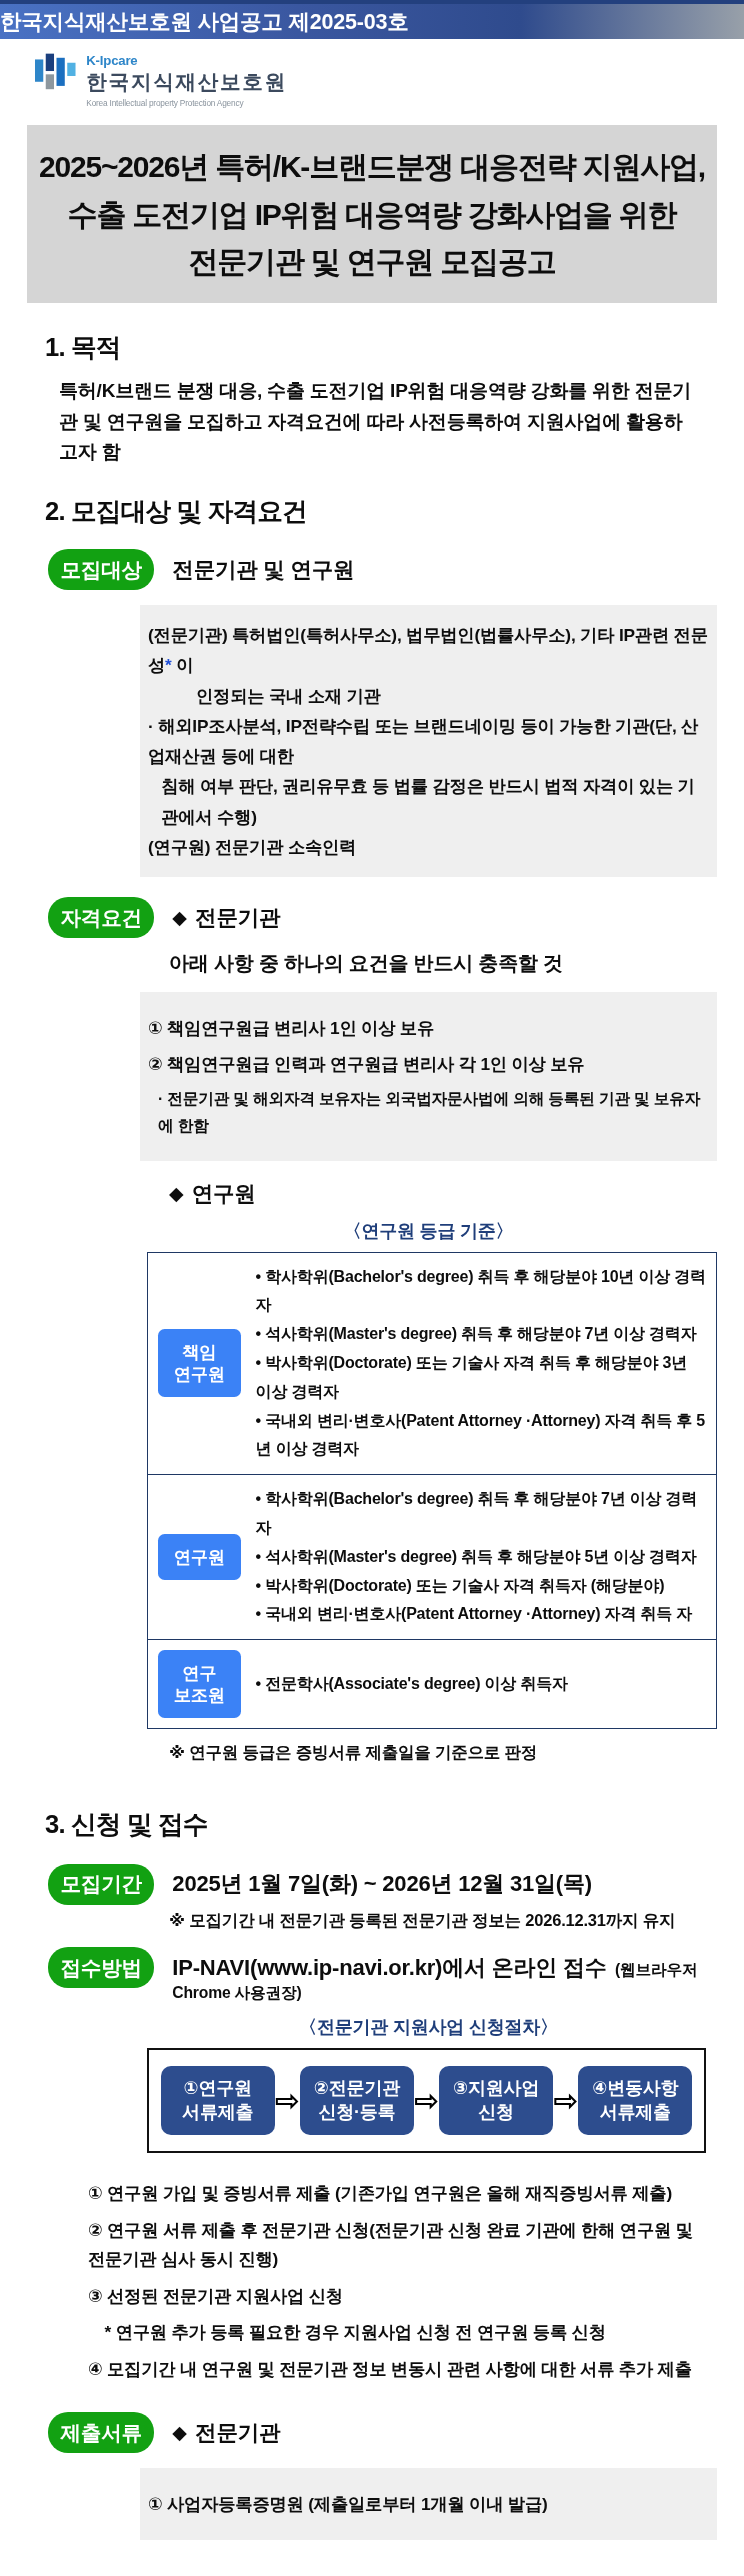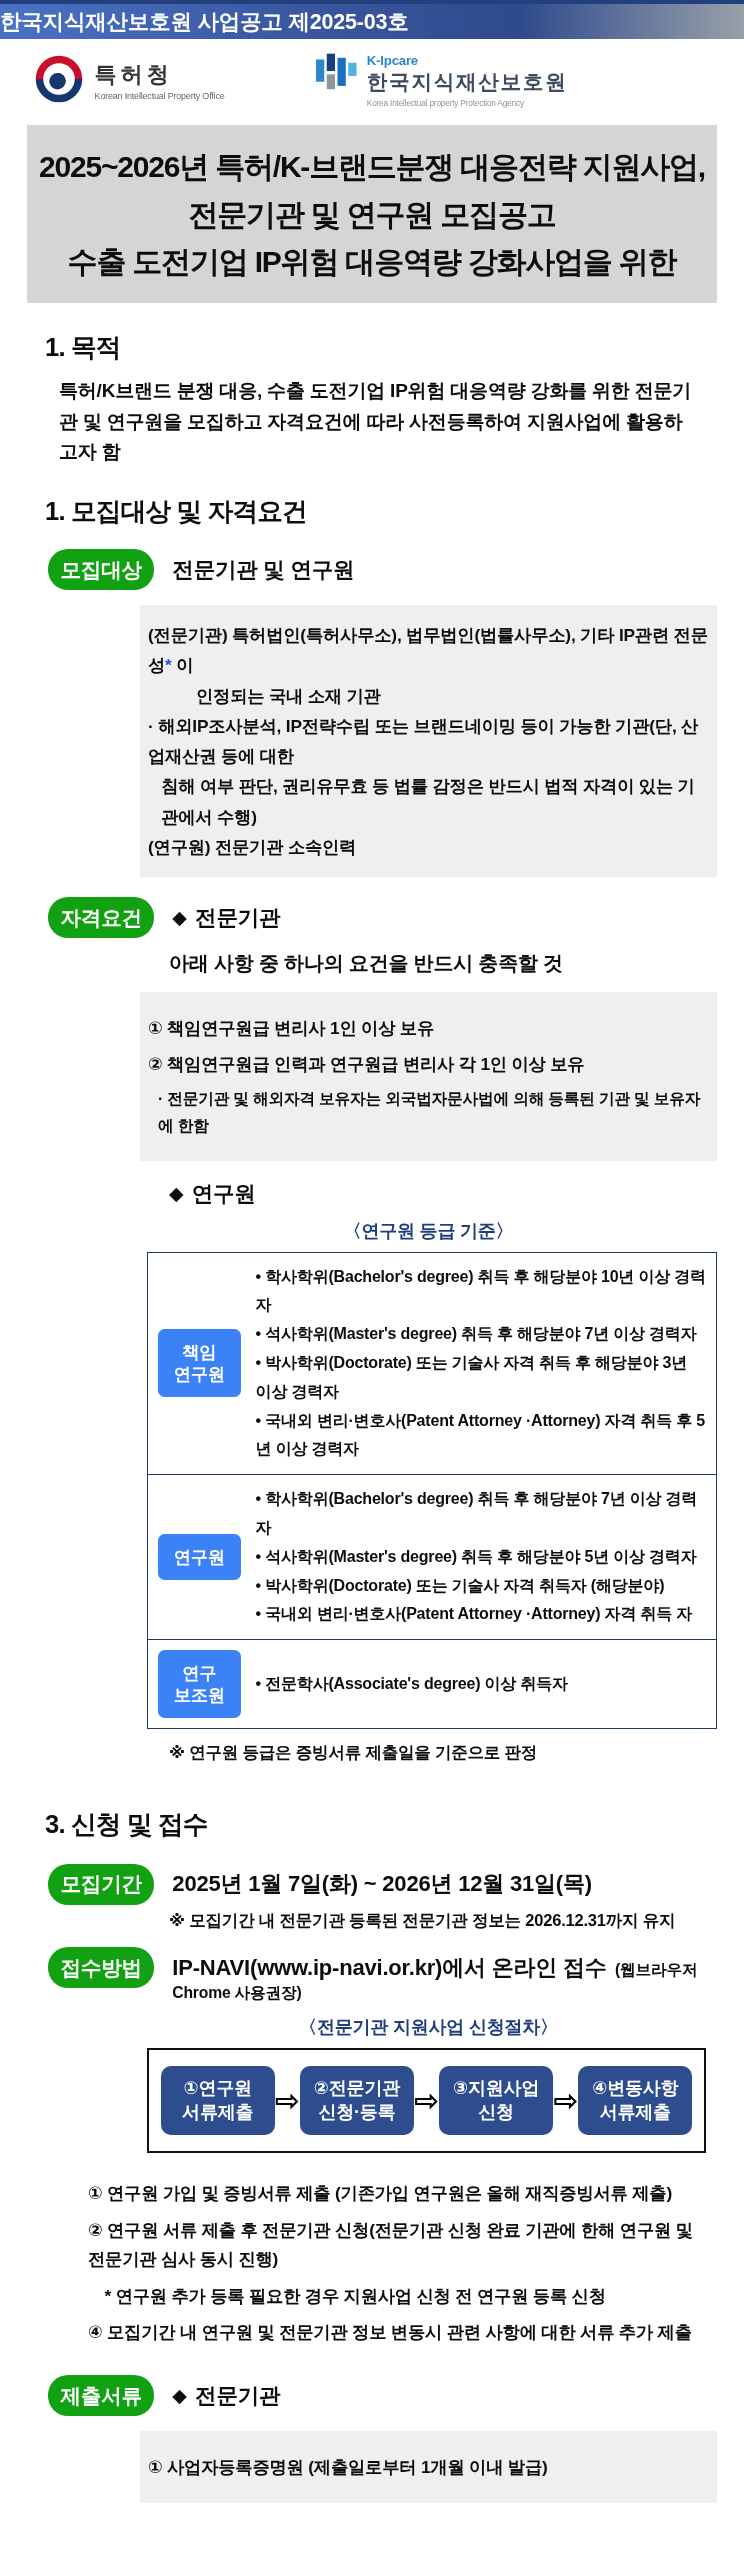--- a/index.html
+++ b/index.html
@@ -86,62 +86,48 @@
   .step-notes .sub{margin-left:16.5px;}
 </style>
 </head>
 <body>
 
 <div class="topbar">
   <span class="topbar-text">한국지식재산보호원 사업공고 제2025-03호</span>
 </div>
 
 <div class="logos">
-  <div class="kipo">
-    <span>
-      <svg width="48" height="48" viewBox="0 0 64 64">
-        <path d="M6 32 a26 26 0 0 1 52 0" fill="none" stroke="#c8102e" stroke-width="10"></path>
-        <path d="M58 32 a26 26 0 0 1 -52 0" fill="none" stroke="#14386b" stroke-width="10"></path>
-        <circle cx="30" cy="35" r="11" fill="#14386b"></circle>
-        <path d="M30 24 a11 11 0 0 1 11 11 L30 35 Z" fill="#14386b"></path>
-      </svg>
-    </span>
-    <div class="kipo-text">
-      <div class="kipo-title">특허청</div>
-      <div class="kipo-sub">Korean Intellectual Property Office</div>
-    </div>
-  </div>
   <div class="koipa">
     <span>
       <svg width="43" height="41" viewBox="0 0 52 48">
         <rect x="0" y="7" width="10" height="27" fill="#2e86c9"></rect>
         <rect x="13" y="0" width="10" height="21" fill="#1b3f7e"></rect>
         <rect x="13" y="25" width="10" height="18" fill="#8d979e"></rect>
         <rect x="26" y="5" width="10" height="34" fill="#1b6fc0"></rect>
         <rect x="39" y="11" width="10" height="16" fill="#51b1e3"></rect>
       </svg>
     </span>
     <div class="koipa-text">
       <div class="koipa-brand">K-Ipcare</div>
       <div class="koipa-title">한국지식재산보호원</div>
       <div class="koipa-sub">Korea Intellectual property Protection Agency</div>
     </div>
   </div>
 </div>
 
 <div class="title-box">
   <div>2025~2026년 특허/K-브랜드분쟁 대응전략 지원사업,</div>
+  <div>수출 도전기업 IP위험 대응역량 강화사업을 위한</div>
   <div>전문기관 및 연구원 모집공고</div>
-  <div>수출 도전기업 IP위험 대응역량 강화사업을 위한</div>
 </div>
 
 <h2 class="sec">1. 목적</h2>
 <p class="purpose-body">특허/K브랜드 분쟁 대응, 수출 도전기업 IP위험 대응역량 강화를 위한 전문기관 및 연구원을 모집하고 자격요건에 따라 사전등록하여 지원사업에 활용하고자 함</p>
 
-<h2 class="sec">1. 모집대상 및 자격요건</h2>
+<h2 class="sec">2. 모집대상 및 자격요건</h2>
 
 <div class="badge-row">
   <span class="badge">모집대상</span>
   <span class="badge-side-text">전문기관 및 연구원</span>
 </div>
 
 <div class="gray-box target-box">
   <div>
     <span>(전문기관) 특허법인(특허사무소), 법무법인(법률사무소), 기타 IP관련 전문성</span><span class="star">*</span><span> 이</span>
   </div>
@@ -231,20 +217,21 @@
   <div class="flow-step">③지원사업
 신청</div>
   <span class="flow-arrow">⇨</span>
   <div class="flow-step">④변동사항
 서류제출</div>
 </div>
 
 <div class="step-notes">
   <p>① 연구원 가입 및 증빙서류 제출 (기존가입 연구원은 올해 재직증빙서류 제출)</p>
   <p>② 연구원 서류 제출 후 전문기관 신청(전문기관 신청 완료 기관에 한해 연구원 및 전문기관 심사 동시 진행)</p>
+  <p>③ 선정된 전문기관 지원사업 신청</p>
   <p class="sub">* 연구원 추가 등록 필요한 경우 지원사업 신청 전 연구원 등록 신청</p>
   <p>④ 모집기간 내 연구원 및 전문기관 정보 변동시 관련 사항에 대한 서류 추가 제출</p>
 </div>
 
 <div class="badge-row">
   <span class="badge">제출서류</span>
   <span class="diamond-head">
     <span class="dmd">◆</span>
     <span>전문기관</span>
   </span>

